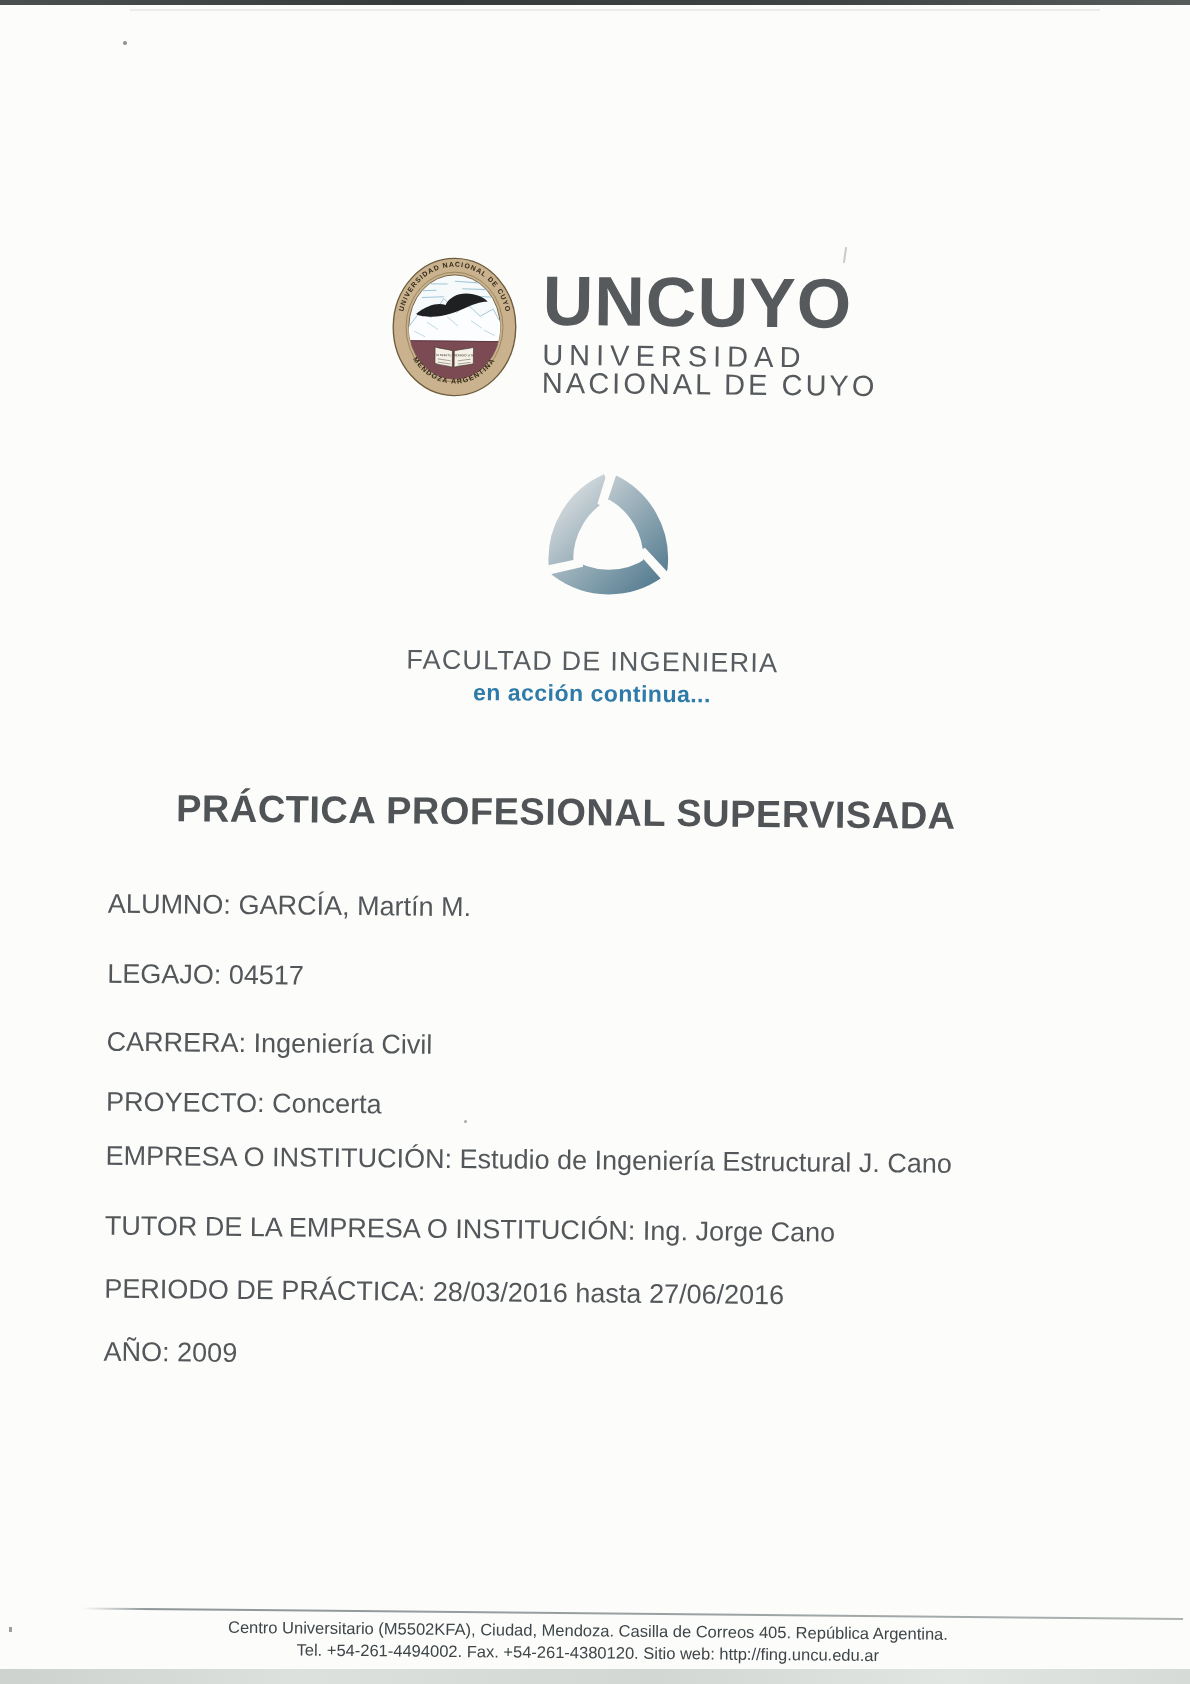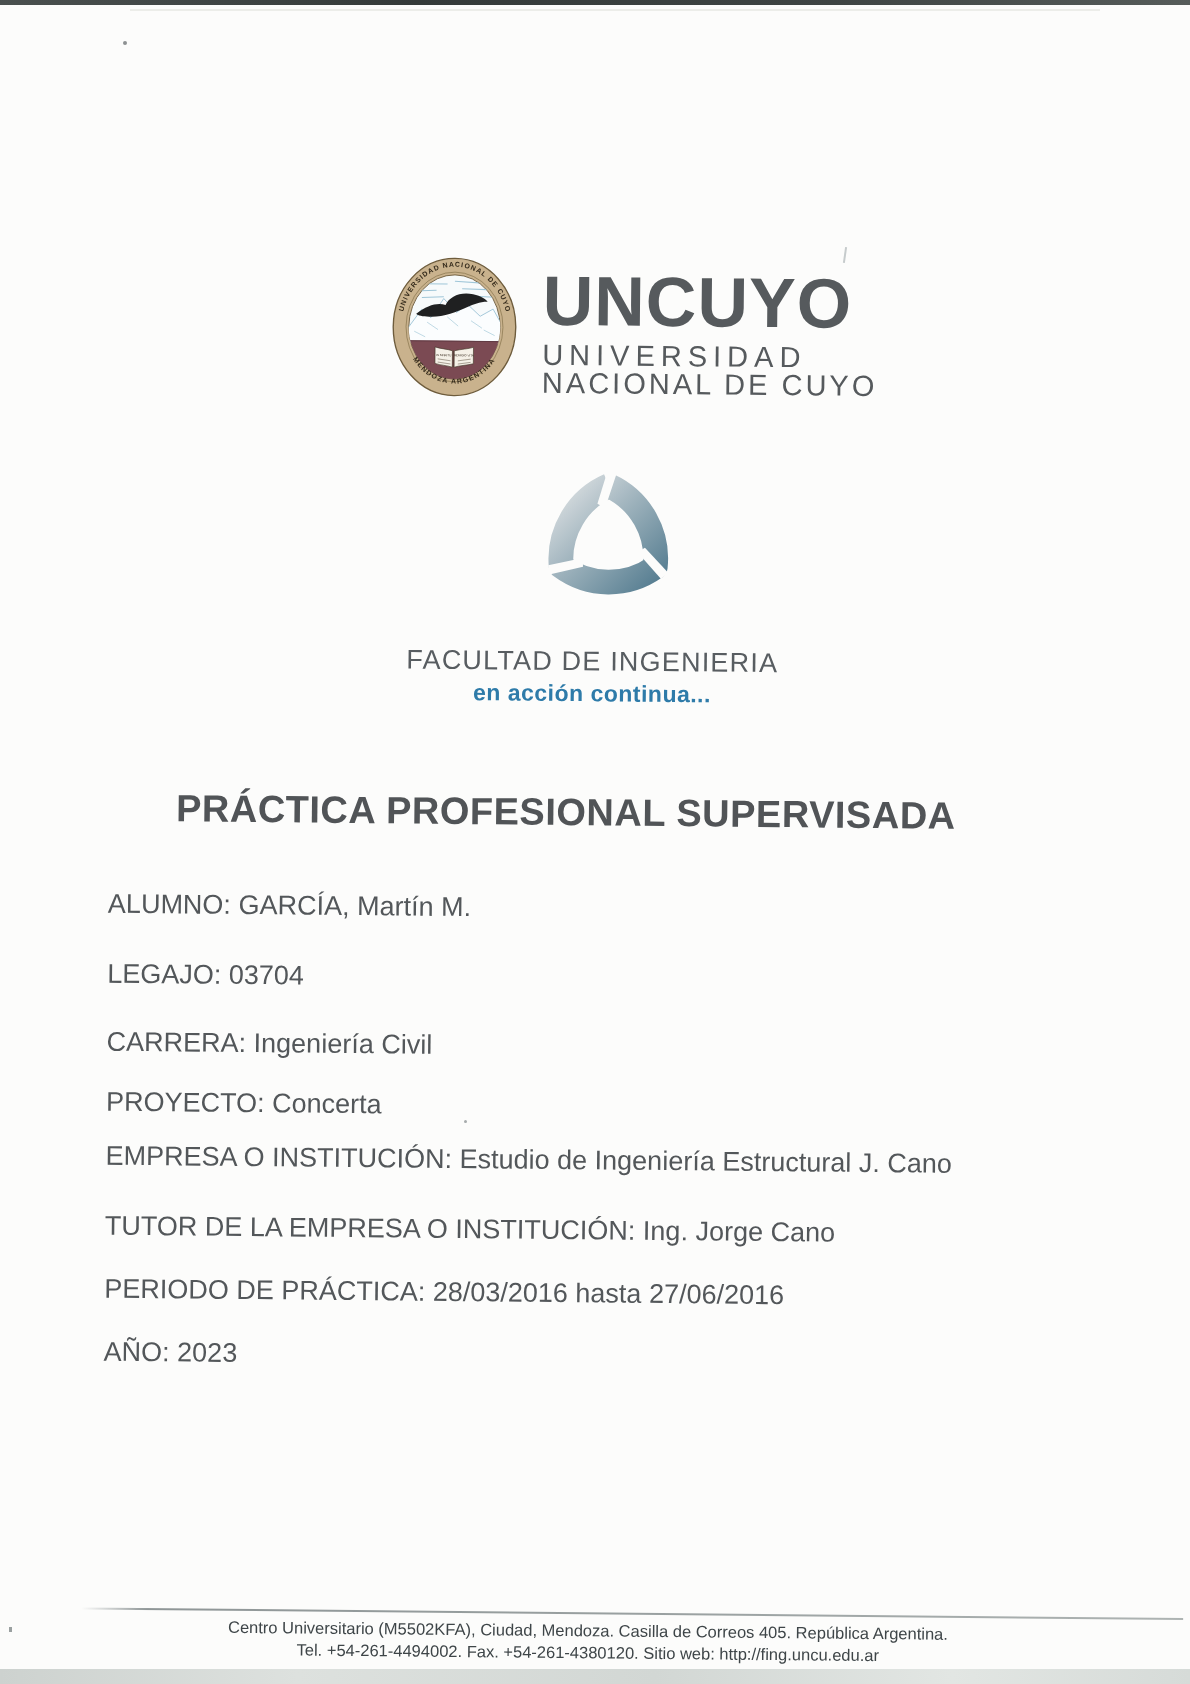--- a/index.html
+++ b/index.html
@@ -182,21 +182,21 @@
     <div class="fac-tagline">en acción continua...</div>
 
     <h1 class="doc-title">PRÁCTICA PROFESIONAL SUPERVISADA</h1>
 
     <div class="field-row f0">
       <span>ALUMNO:</span>
       <span>GARCÍA, Martín M.</span>
     </div>
     <div class="field-row f1">
       <span>LEGAJO:</span>
-      <span>03704</span>
+      <span>04517</span>
     </div>
     <div class="field-row f2">
       <span>CARRERA:</span>
       <span>Ingeniería Civil</span>
     </div>
     <div class="field-row f3">
       <span>PROYECTO:</span>
       <span>Concerta</span>
     </div>
     <div class="field-row f4">
@@ -206,21 +206,21 @@
     <div class="field-row f5">
       <span>TUTOR DE LA EMPRESA O INSTITUCIÓN:</span>
       <span>Ing. Jorge Cano</span>
     </div>
     <div class="field-row f6">
       <span>PERIODO DE PRÁCTICA:</span>
       <span>28/03/2016 hasta 27/06/2016</span>
     </div>
     <div class="field-row f7">
       <span>AÑO:</span>
-      <span>2023</span>
+      <span>2009</span>
     </div>
 
     <div class="footer-rule"></div>
     <div class="footer-line l1">Centro Universitario (M5502KFA), Ciudad, Mendoza. Casilla de Correos 405. República Argentina.</div>
     <div class="footer-line l2">Tel. +54-261-4494002. Fax. +54-261-4380120. Sitio web: http://fing.uncu.edu.ar</div>
 
   </div>
 
   <div class="artifact dot1"></div>
   <div class="artifact tick1"></div>

